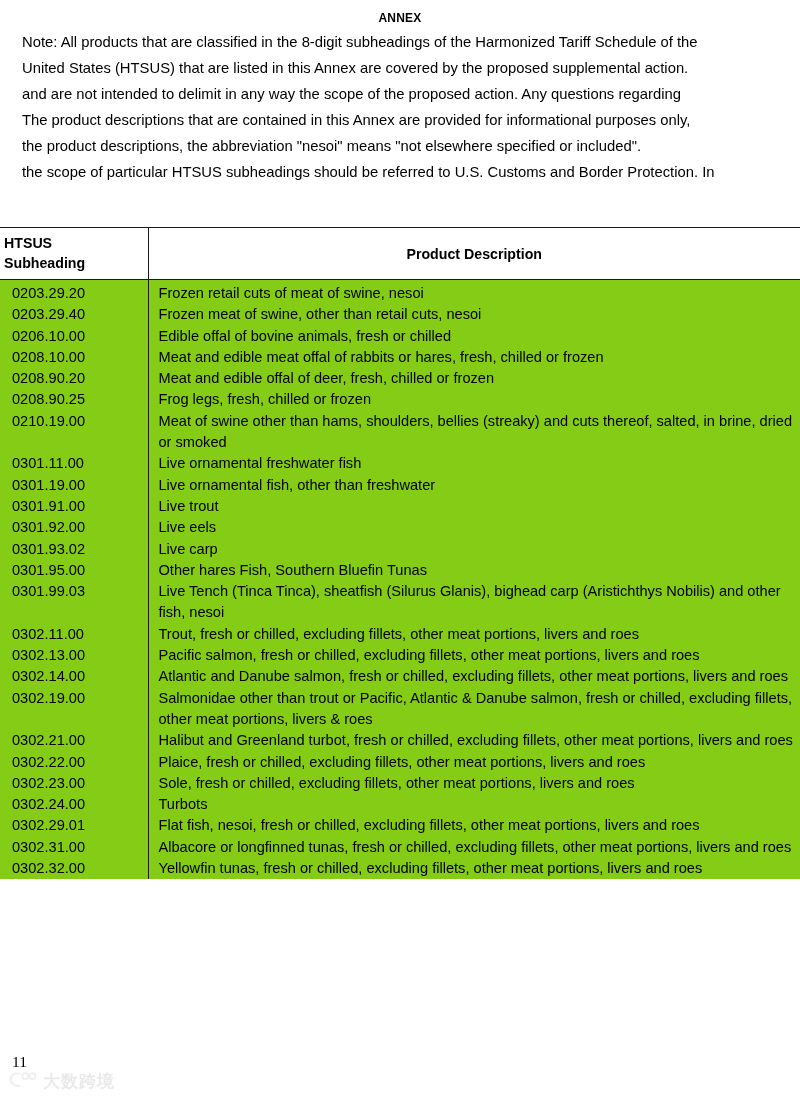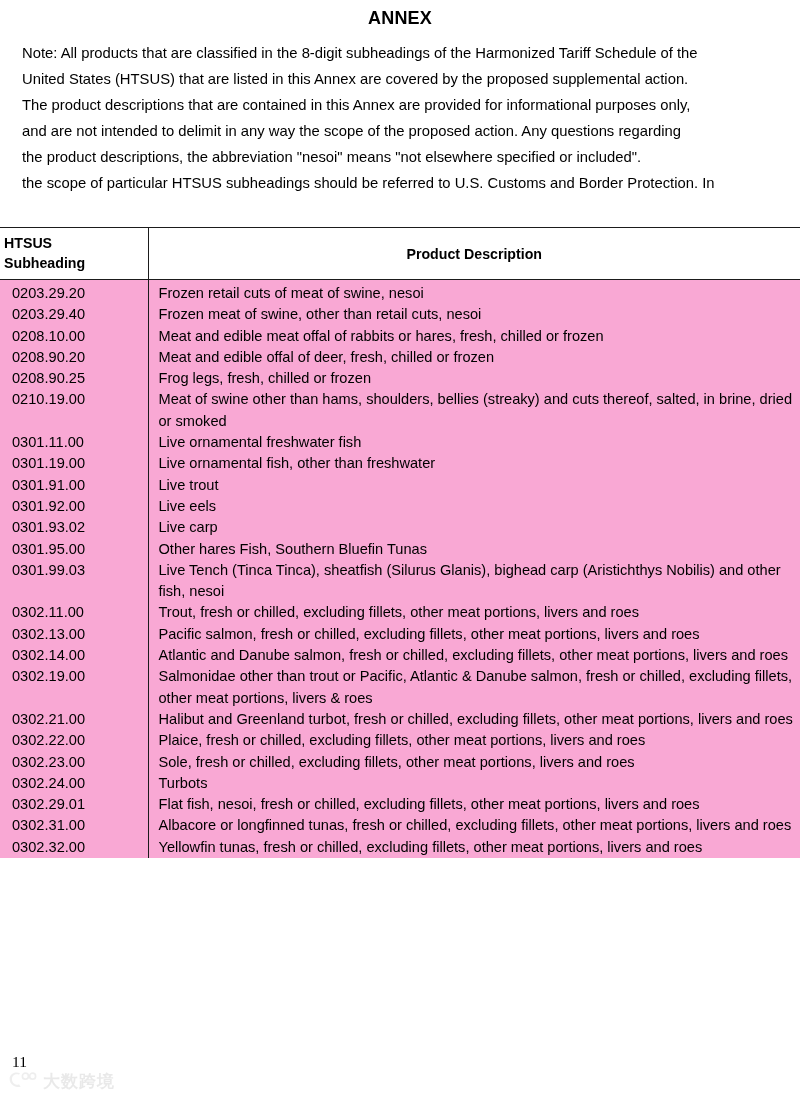--- a/index.html
+++ b/index.html
@@ -23,30 +23,30 @@
     box-sizing: border-box;
   }
 
   
   .annex-title {
     position: absolute;
     top: 8px;
     left: 0;
     width: 800px;
     text-align: center;
-    font-size: 18px;
+    font-size: 12px;
     font-weight: bold;
     letter-spacing: 0.2px;
     line-height: 20px;
   }
 
   
   .note-block {
     position: absolute;
-    top: 40px;
+    top: 29px;
     left: 22px;
     width: 758px;
     font-size: 14.8px;
     line-height: 26px;
     text-align: left;
   }
   .note-line { white-space: pre; }
 
   
   .annex-table {
@@ -88,21 +88,21 @@
     display: flex;
     align-items: center;
     justify-content: center;
   }
 
   .annex-table tbody td {
     padding: 0;
     font-size: 14.6px;
     line-height: 21.3px;
     vertical-align: top;
-    background: #f9a8d4;
+    background: #84cc16;
   }
   .td-code {
     border-right: 1.3px solid #1b1b1b;
     white-space: nowrap;
   }
   .td-code .inner { padding: 0 0 0 12px; }
   .td-desc .inner { padding: 0 6px 0 10px; }
 
   tbody tr:first-child .td-code .inner,
   tbody tr:first-child .td-desc .inner { padding-top: 3px; }
@@ -148,22 +148,22 @@
 </head>
 <body>
 
 <div class="page">
 
   <div class="annex-title">ANNEX</div>
 
   <div class="note-block">
       <div class="note-line">Note: All products that are classified in the 8-digit subheadings of the Harmonized Tariff Schedule of the</div>
       <div class="note-line">United States (HTSUS) that are listed in this Annex are covered by the proposed supplemental action.</div>
+      <div class="note-line">and are not intended to delimit in any way the scope of the proposed action. Any questions regarding</div>
       <div class="note-line">The product descriptions that are contained in this Annex are provided for informational purposes only,</div>
-      <div class="note-line">and are not intended to delimit in any way the scope of the proposed action. Any questions regarding</div>
       <div class="note-line">the product descriptions, the abbreviation "nesoi" means "not elsewhere specified or included".</div>
       <div class="note-line">the scope of particular HTSUS subheadings should be referred to U.S. Customs and Border Protection. In</div>
     </div>
 
   <table class="annex-table">
     <colgroup>
       <col class="c-code">
       <col class="c-desc">
     </colgroup>
     <thead>
@@ -193,20 +193,28 @@
         <tr>
           <td class="td-code">
             <div class="inner">0203.29.40</div>
           </td>
           <td class="td-desc">
             <div class="inner">Frozen meat of swine, other than retail cuts, nesoi</div>
           </td>
         </tr>
         <tr>
           <td class="td-code">
+            <div class="inner">0206.10.00</div>
+          </td>
+          <td class="td-desc">
+            <div class="inner">Edible offal of bovine animals, fresh or chilled</div>
+          </td>
+        </tr>
+        <tr>
+          <td class="td-code">
             <div class="inner">0208.10.00</div>
           </td>
           <td class="td-desc">
             <div class="inner">Meat and edible meat offal of rabbits or hares, fresh, chilled or frozen</div>
           </td>
         </tr>
         <tr>
           <td class="td-code">
             <div class="inner">0208.90.20</div>
           </td>

